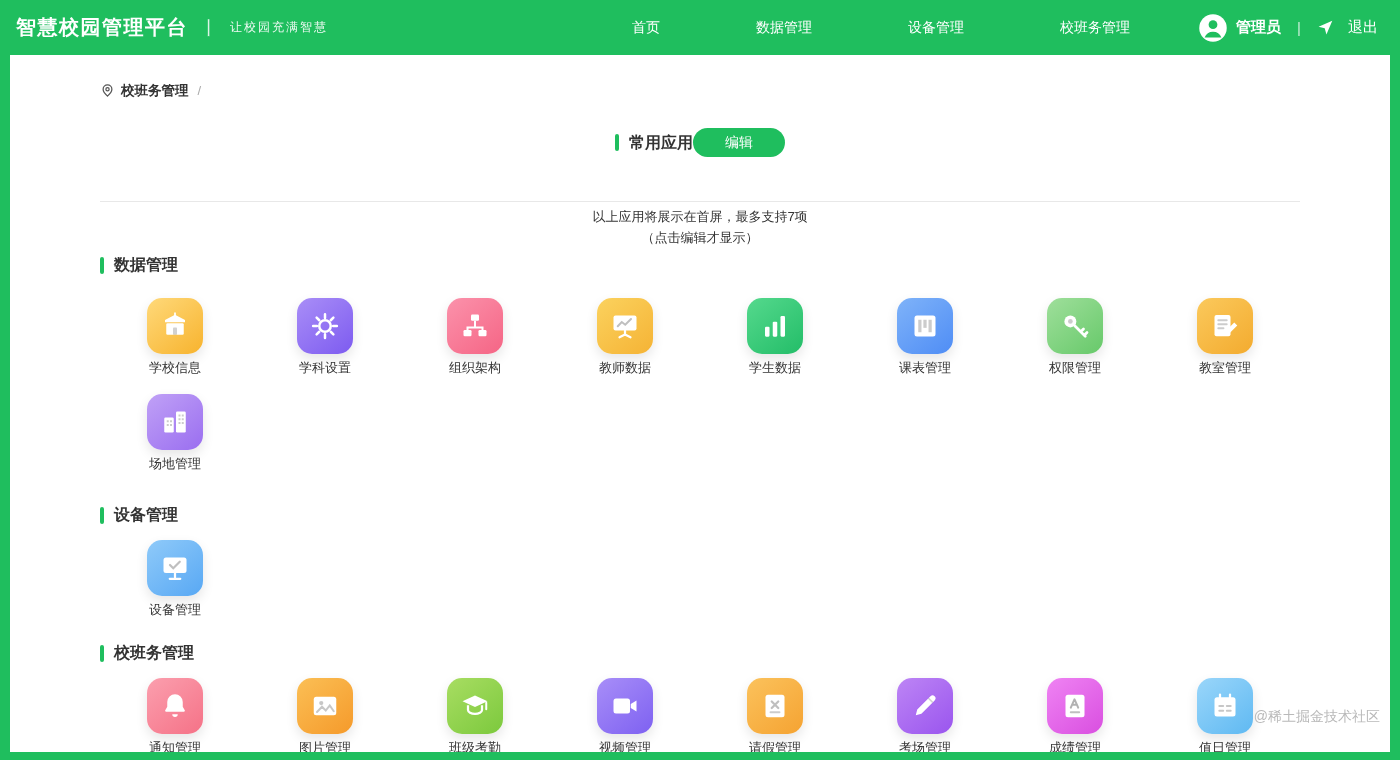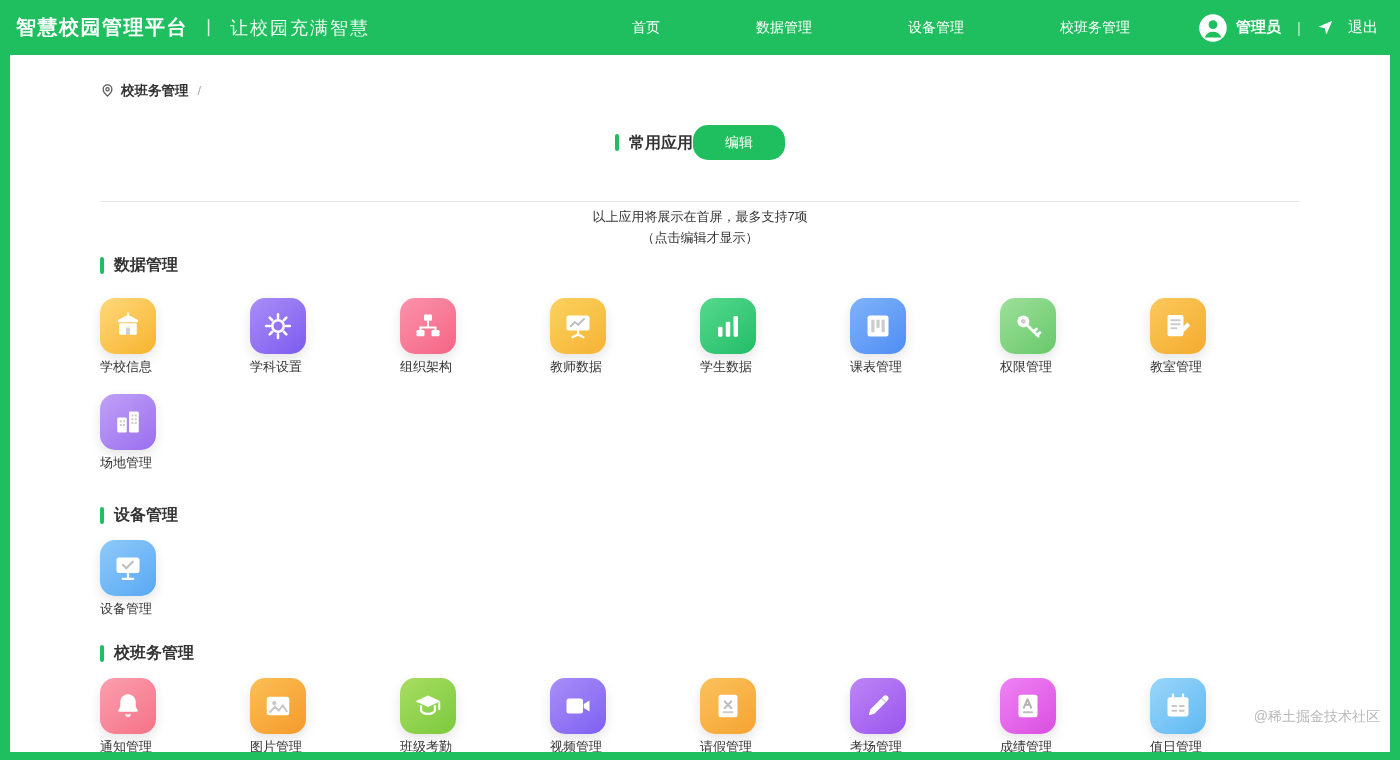--- a/index.html
+++ b/index.html
@@ -4,51 +4,51 @@
 <style>
   * { box-sizing: border-box; margin: 0; padding: 0; }
   html,body { width:1400px; height:760px; }
   body { font-family: "Liberation Sans", "DejaVu Sans", sans-serif; }
   .viewport { width:1400px; height:760px; background:#1fbe5e; overflow:hidden; position:relative; }
 
   
   .topbar { height:55px; display:flex; align-items:center; padding:0 22px 0 16px; color:#fff; }
   .brand { font-size:20px; font-weight:bold; letter-spacing:1.5px; white-space:nowrap; }
   .brand-sep { margin:0 12px; font-size:18px; opacity:.85; }
-  .slogan { font-size:18px; opacity:.92; letter-spacing:2px; white-space:nowrap; }
+  .slogan { font-size:12px; opacity:.92; letter-spacing:2px; white-space:nowrap; }
   .topnav { display:flex; gap:96px; margin-left:auto; font-size:14px; }
   .nav-item { cursor:pointer; white-space:nowrap; }
   .user-area { display:flex; align-items:center; margin-left:68px; }
   .avatar { width:30px; height:30px; border-radius:50%; overflow:hidden; display:flex; cursor:pointer; }
   .admin-name { font-size:15px; font-weight:bold; margin-left:8px; white-space:nowrap; }
   .user-divider { margin:0 16px; opacity:.75; font-size:15px; }
   .logout-btn { display:flex; align-items:center; gap:14px; cursor:pointer; font-size:15px; white-space:nowrap; }
 
   
   .page { margin:0 10px; background:#fff; height:697px; position:relative; overflow:hidden; }
   .content { padding:0 90px; }
 
   .breadcrumb { display:flex; align-items:center; gap:6px; padding-top:26px; font-size:13px; color:#333; height:45px; }
   .breadcrumb .current { font-weight:bold; font-size:13.5px; cursor:pointer; }
   .breadcrumb .sep { color:#aaa; margin-left:3px; }
 
   .fav-header { display:flex; align-items:center; justify-content:center; margin-top:28px; height:29px; }
   .section-title { display:flex; align-items:center; gap:10px; font-size:16px; color:#333; font-weight:600; line-height:18px; }
   .accent-bar { width:4px; height:17px; background:#1fbe5e; border-radius:2px; flex:none; }
-  .edit-btn { background:#1fbe5e; color:#fff; border:none; border-radius:15px; height:35px; padding:0 32px; font-size:14px; cursor:pointer; font-family:inherit; }
+  .edit-btn { background:#1fbe5e; color:#fff; border:none; border-radius:15px; height:29px; padding:0 32px; font-size:14px; cursor:pointer; font-family:inherit; }
 
   .hint-divider { margin-top:44px; border-top:1px solid #e8e8e8; position:relative; height:0; }
   .hint-text { position:absolute; left:50%; top:16px; transform:translate(-50%,-11px); background:#fff; padding:0 18px; text-align:center; font-size:13px; color:#333; line-height:1.6; white-space:nowrap; }
 
   .app-section { margin-top:34px; }
   .app-section.first { margin-top:54px; }
   .app-section.last { margin-top:26px; }
   .app-grid { display:grid; grid-template-columns:repeat(8,150px); row-gap:18px; margin-top:16px; }
   .app-section.first .app-grid { margin-top:24px; }
-  .app { display:flex; flex-direction:column; width:150px; cursor:pointer;font-family:Liberation Mono, monospace; }
+  .app { display:flex; flex-direction:column; align-items:center; width:150px; cursor:pointer; }
   .tile { width:56px; height:56px; border-radius:15px; display:flex; align-items:center; justify-content:center; box-shadow:0 5px 12px rgba(0,0,0,.10); flex:none; }
   .app-label { margin-top:6px; font-size:13px; color:#333; font-weight:500; line-height:16px; white-space:nowrap; }
 
   
   .t-school     { background:linear-gradient(140deg,#ffd97a,#f7b32e); }
   .t-subject    { background:linear-gradient(140deg,#a98ef7,#7d5bf0); }
   .t-org        { background:linear-gradient(140deg,#fb92ab,#f56585); }
   .t-teacher    { background:linear-gradient(140deg,#fbd25e,#f5b335); }
   .t-student    { background:linear-gradient(140deg,#55d98d,#23bd68); }
   .t-timetable  { background:linear-gradient(140deg,#7fb3f9,#4f8df5); }

